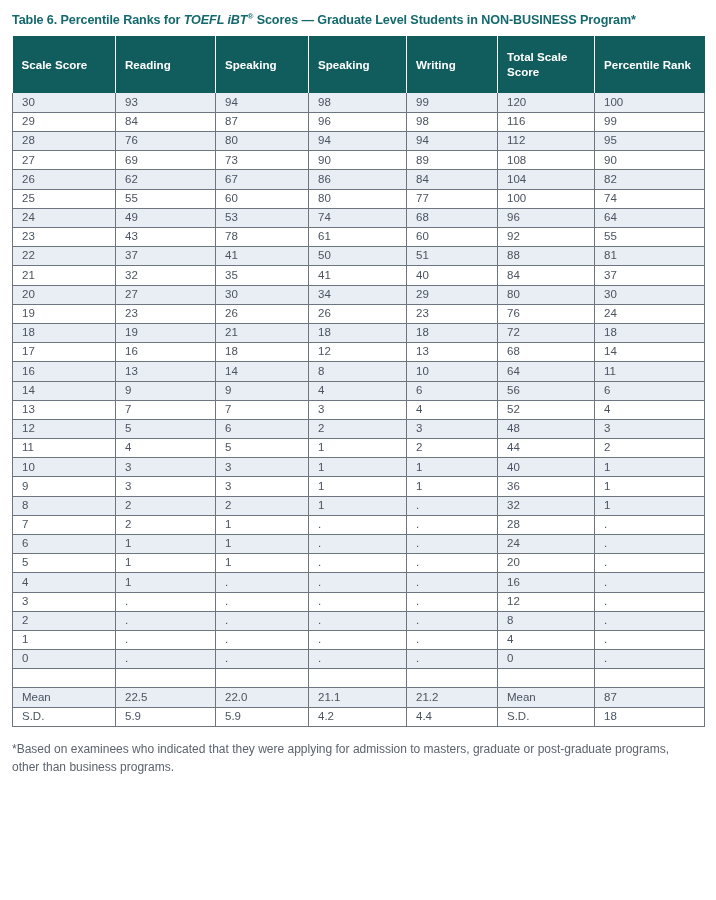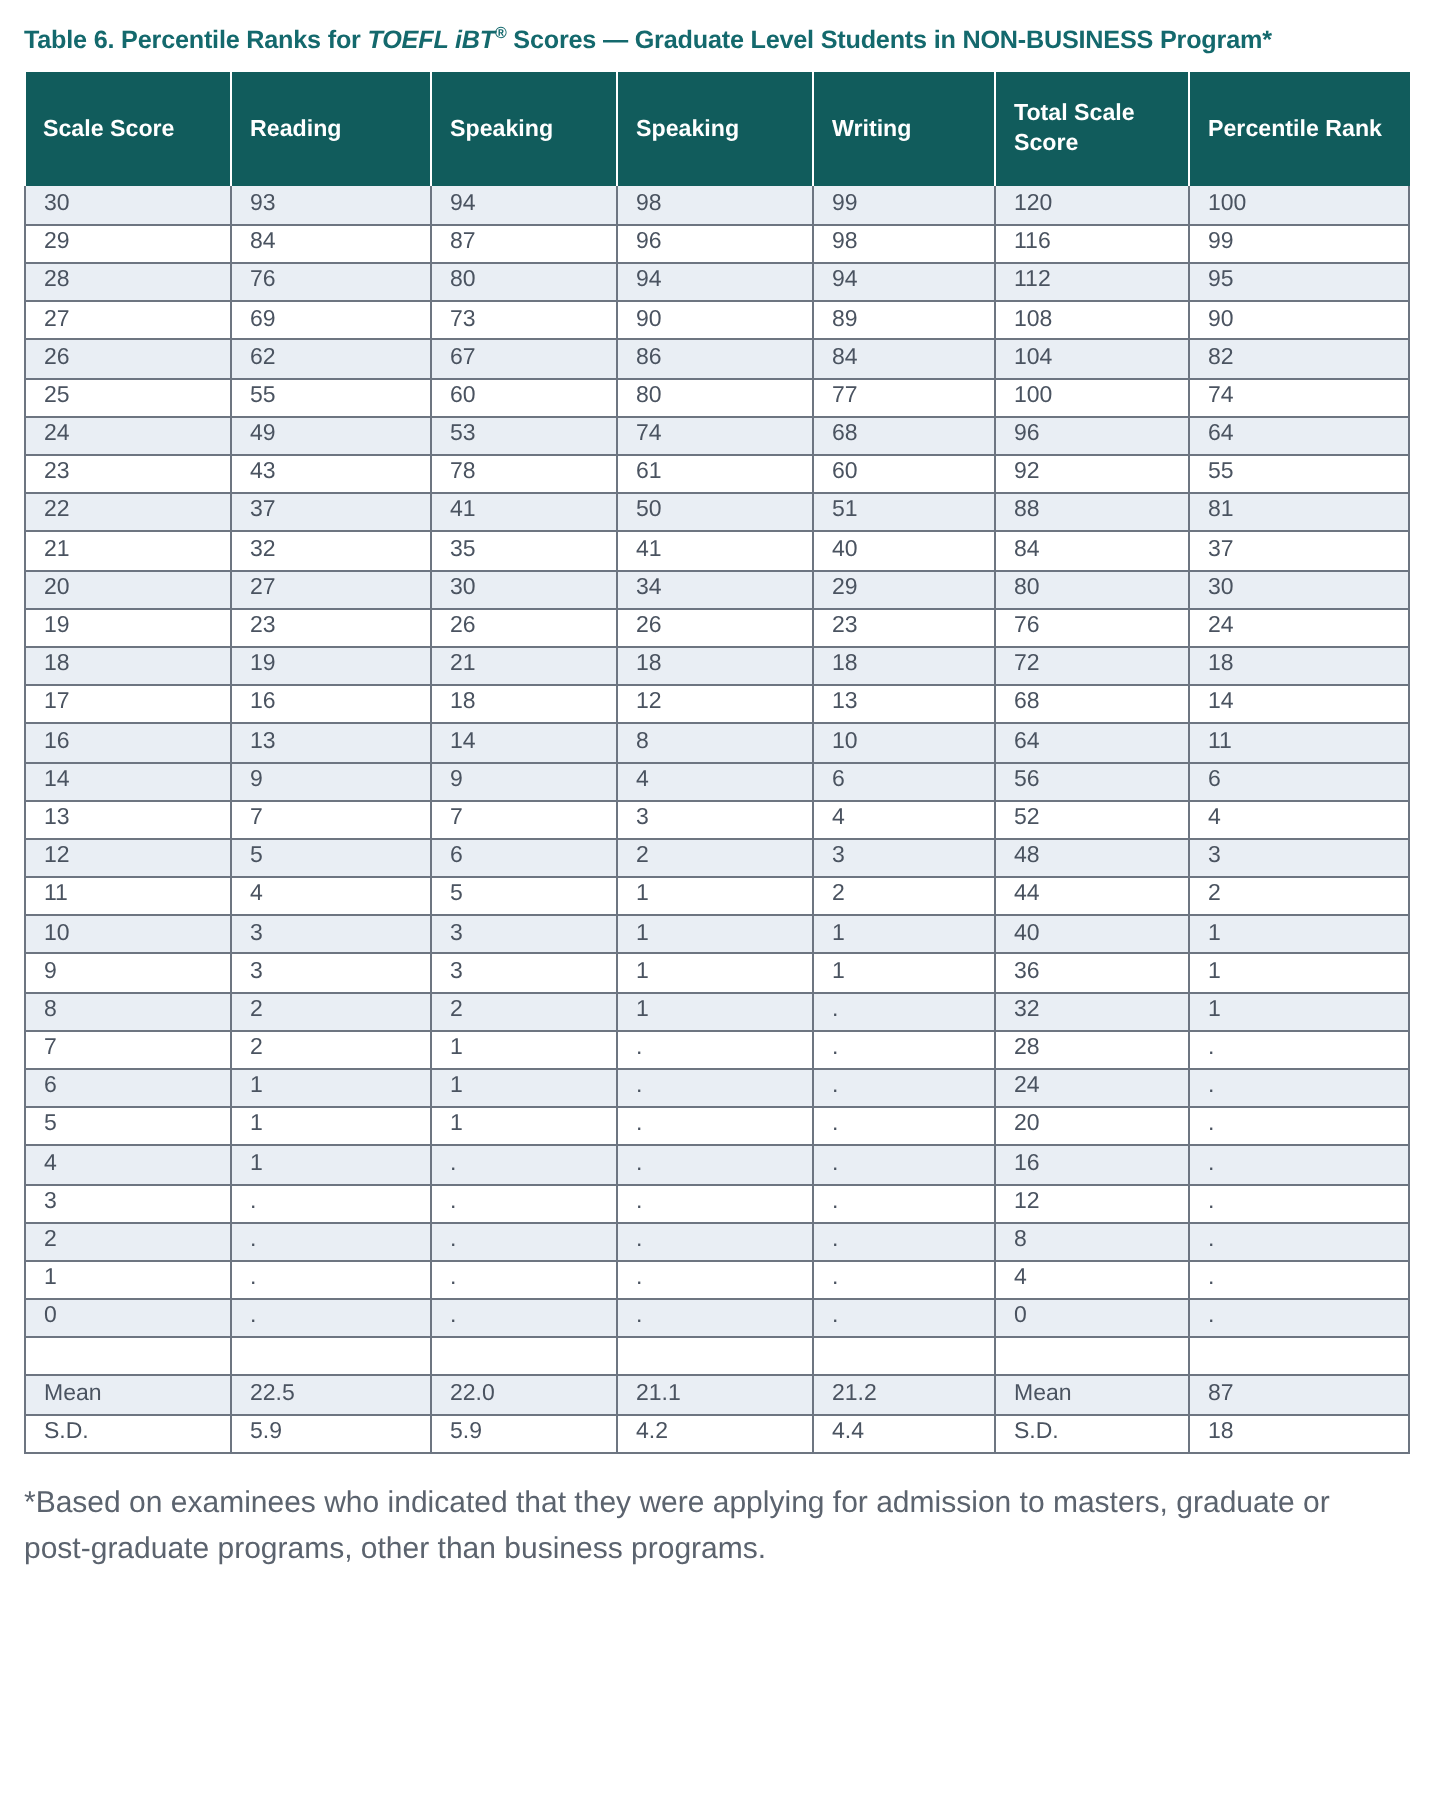--- a/index.html
+++ b/index.html
@@ -87,21 +87,21 @@
   }
   table.ptable tbody tr.plain td {
     background: #ffffff;
   }
   table.ptable tbody tr.spacer td {
     background: #ffffff;
     height: 19px;
   }
   .footnote {
     margin-top: 13px;
-    font-size: 15px;
+    font-size: 12px;
     color: #5b636e;
     line-height: 1.55;
     width: 670px;
   }
 </style>
 </head>
 <body>
 
 <div class="page">
 

